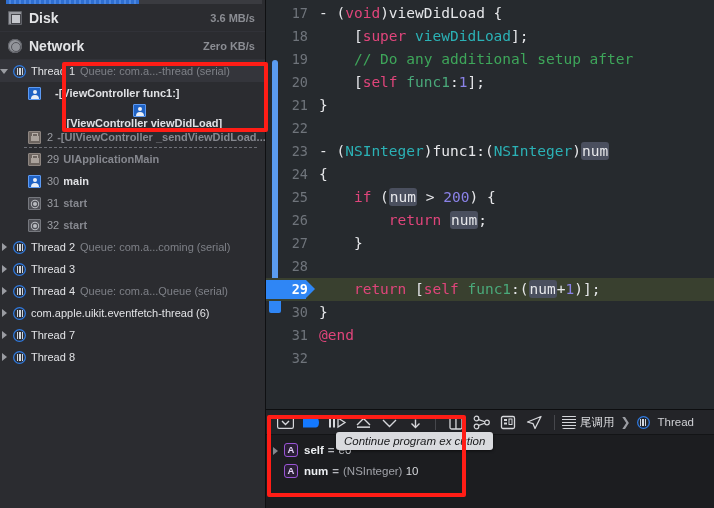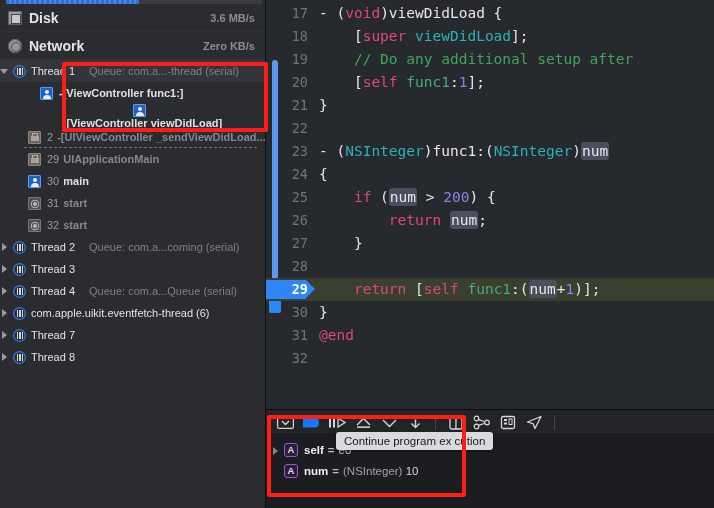--- a/index.html
+++ b/index.html
@@ -100,21 +100,21 @@
   .gear-glyph{
     width:13px;height:13px;flex:none;margin-right:6px;background:#4e4f55;
     border:1px solid #76787e;box-sizing:border-box;position:relative;border-radius:1px;
   }
   .gear-glyph:after{
     content:"";position:absolute;left:4px;top:4px;width:4px;height:4px;border-radius:50%;
     background:#b9bbc0;box-shadow:0 0 0 1.2px #4e4f55,0 0 0 2.2px #b9bbc0;
   }
 
   .th-name{font-weight:normal;color:#e2e3e6;}
-  .th-queue{color:#7e8087;margin-left:14px;font-weight:normal;}
+  .th-queue{color:#7e8087;margin-left:5px;font-weight:normal;}
   .frame-text{color:#e0e1e4;font-weight:bold;font-size:11px;}
   .frame-text.dim{color:#86888f;font-weight:bold;}
   .frame-num{color:#9a9ca2;font-weight:normal;margin-right:4px;}
 
   .dashed-sep{
     position:absolute;left:24px;right:8px;height:0;border-top:1px dashed #6c6e75;
   }
 
   
   #editor{
@@ -204,20 +204,21 @@
   .vname{font-weight:bold;color:#eceef1;}
   .veq{color:#b9bbc0;margin:0 4px;font-weight:bold;}
   .vtype{color:#a0a2a8;}
   .vval{color:#d6d8dc;}
 
   .tooltip{
     position:absolute;left:70px;top:22px;background:#d9dade;color:#18191b;
     font-size:11.5px;padding:3px 8px;border-radius:3px;white-space:nowrap;
     box-shadow:0 1px 3px rgba(0,0,0,.55);z-index:40;
     font-family:"Liberation Sans","DejaVu Sans",sans-serif;
+    font-style:italic;
   }
 
   
   .annot{position:absolute;border:4px solid #ff1d16;border-radius:2px;z-index:60;pointer-events:none;}
 </style>
 </head>
 <body>
 
 <div class="app">
 
@@ -238,21 +239,21 @@
       <span class="rowvalue">Zero KB/s</span>
     </div>
 
     <div id="thread-list">
         <div class="th-row selected">
           <span class="disclosure open"></span>
           <span class="thread-glyph"></span>
           <span class="th-name">Thread 1</span>
           <span class="th-queue">Queue: com.a...-thread (serial)</span>
         </div>
-        <div class="th-row" style="padding-left:40px;">
+        <div class="th-row" style="padding-left:28px;gap:8px;">
           <span class="person-glyph"></span>
           <span class="frame-text ">-[ViewController func1:]</span>
         </div>
         <div class="th-row" style="padding-left:20px;flex-direction:column;">
           <span class="person-glyph"></span>
           <span class="frame-text ">-[ViewController viewDidLoad]</span>
         </div>
         <div class="th-row" style="padding-left:28px;">
           <span class="case-glyph"></span>
           <span class="frame-num">2</span>
@@ -404,20 +405,27 @@
         </svg>
       </div>
       <div class="dbtn">
         <svg width="17" height="15" viewBox="0 0 17 15">
           <path d="M15 1.5 L1.5 7 L7 8.6 L9 13.5 Z" fill="none" stroke="#d6d7db" stroke-width="1.3" stroke-linejoin="round"></path>
         </svg>
       </div>
 
       <div class="vdiv"></div>
 
+      <div class="tailcall">
+        <span class="tc-glyph"></span>
+        <span class="tc-text">尾调用</span>
+        <span class="chev">❯</span>
+        <span class="thread-glyph small"></span>
+        <span class="bar-thread">Thread</span>
+      </div>
     </div>
 
     <div id="varsview">
         <div class="varrow">
           <span class="vtri"></span>
           <span class="abadge">A</span>
           <span class="vname">self</span>
           <span class="veq">=</span>
           <span class="vval">e0</span>
         </div>

